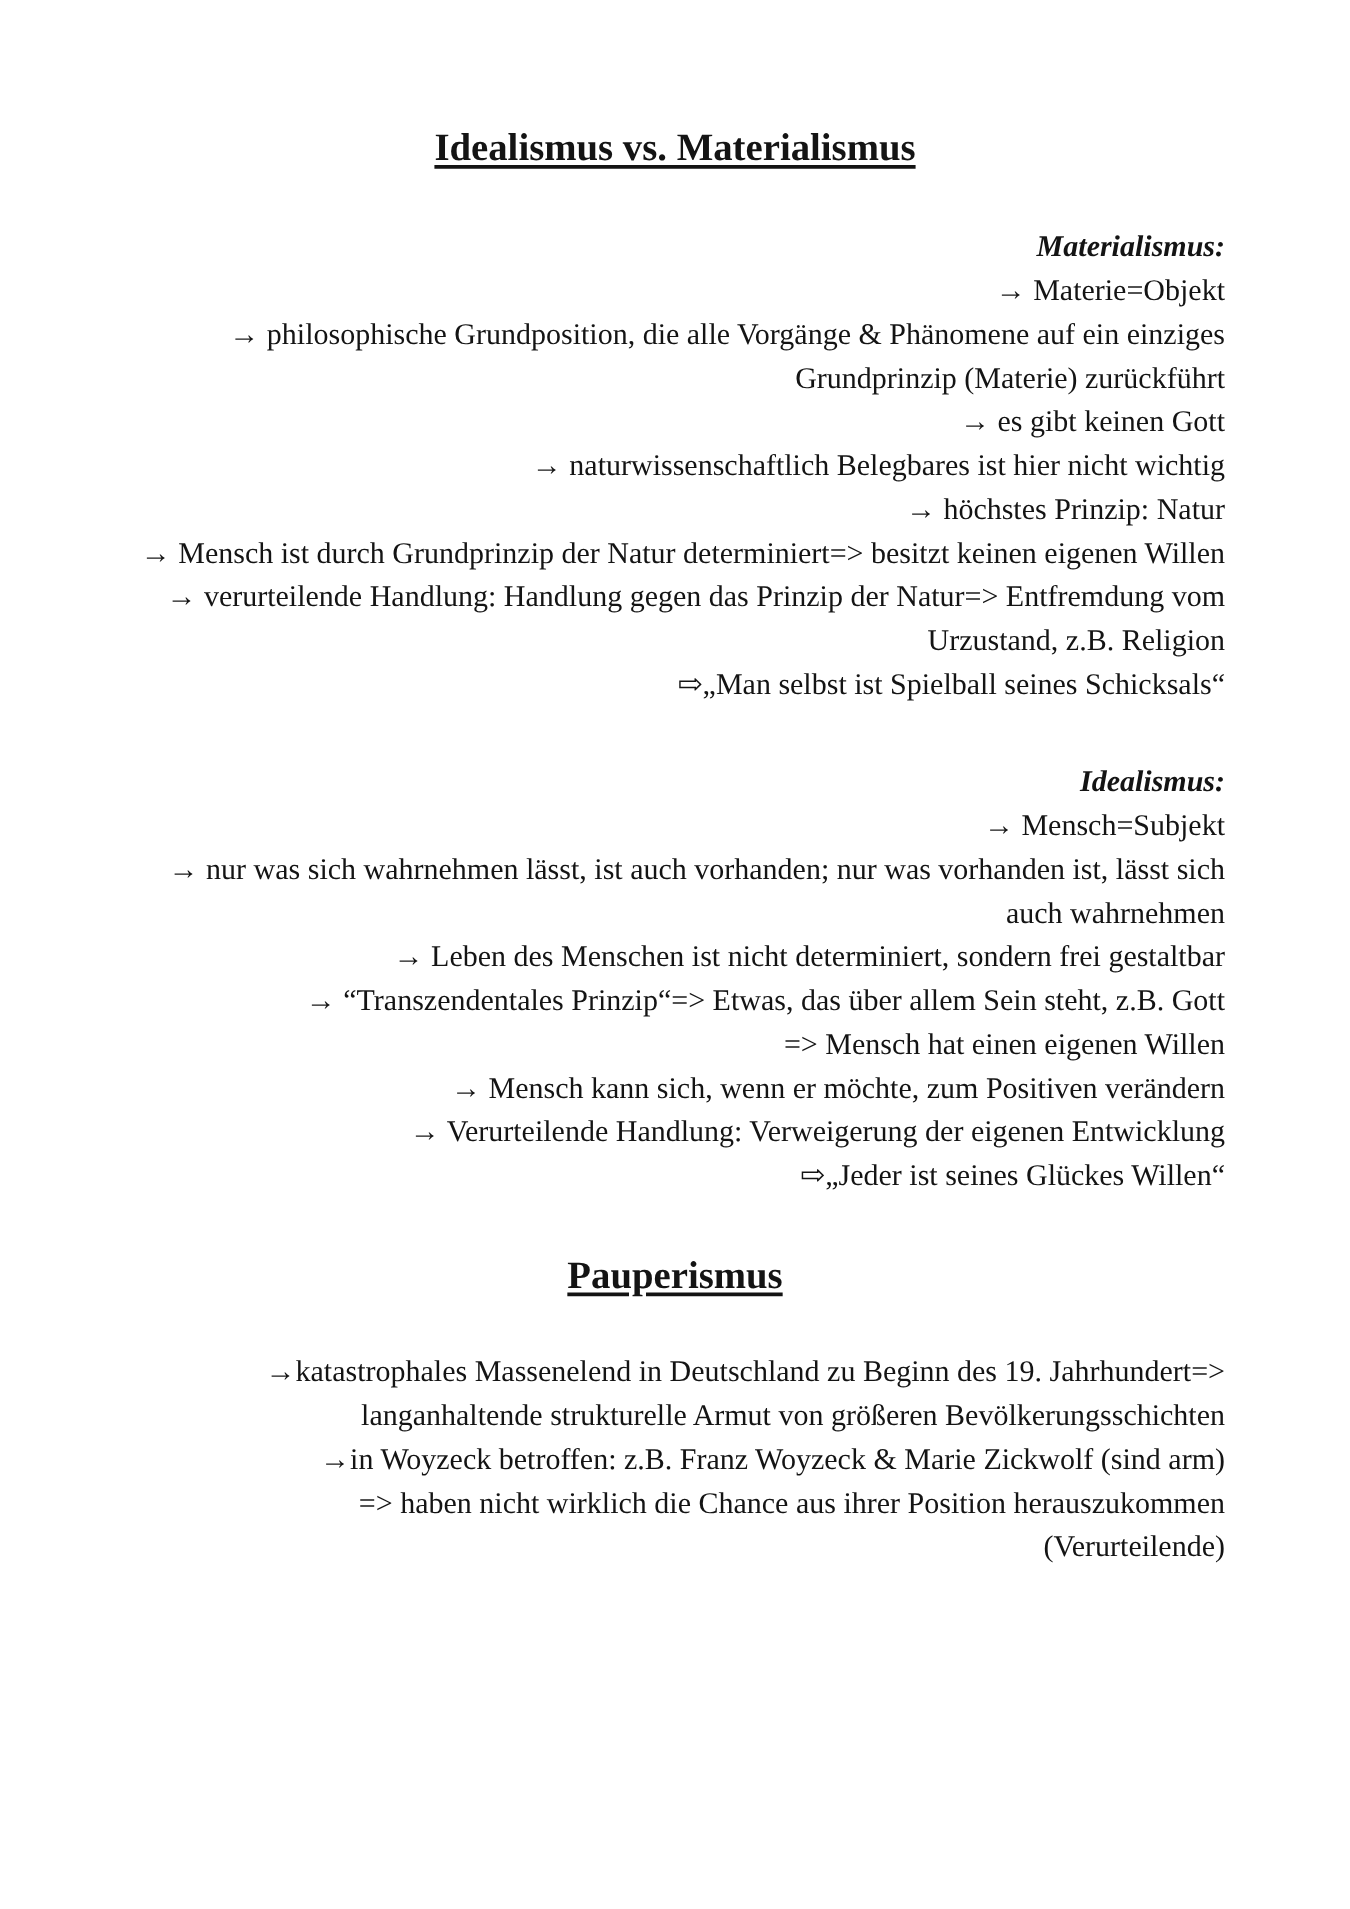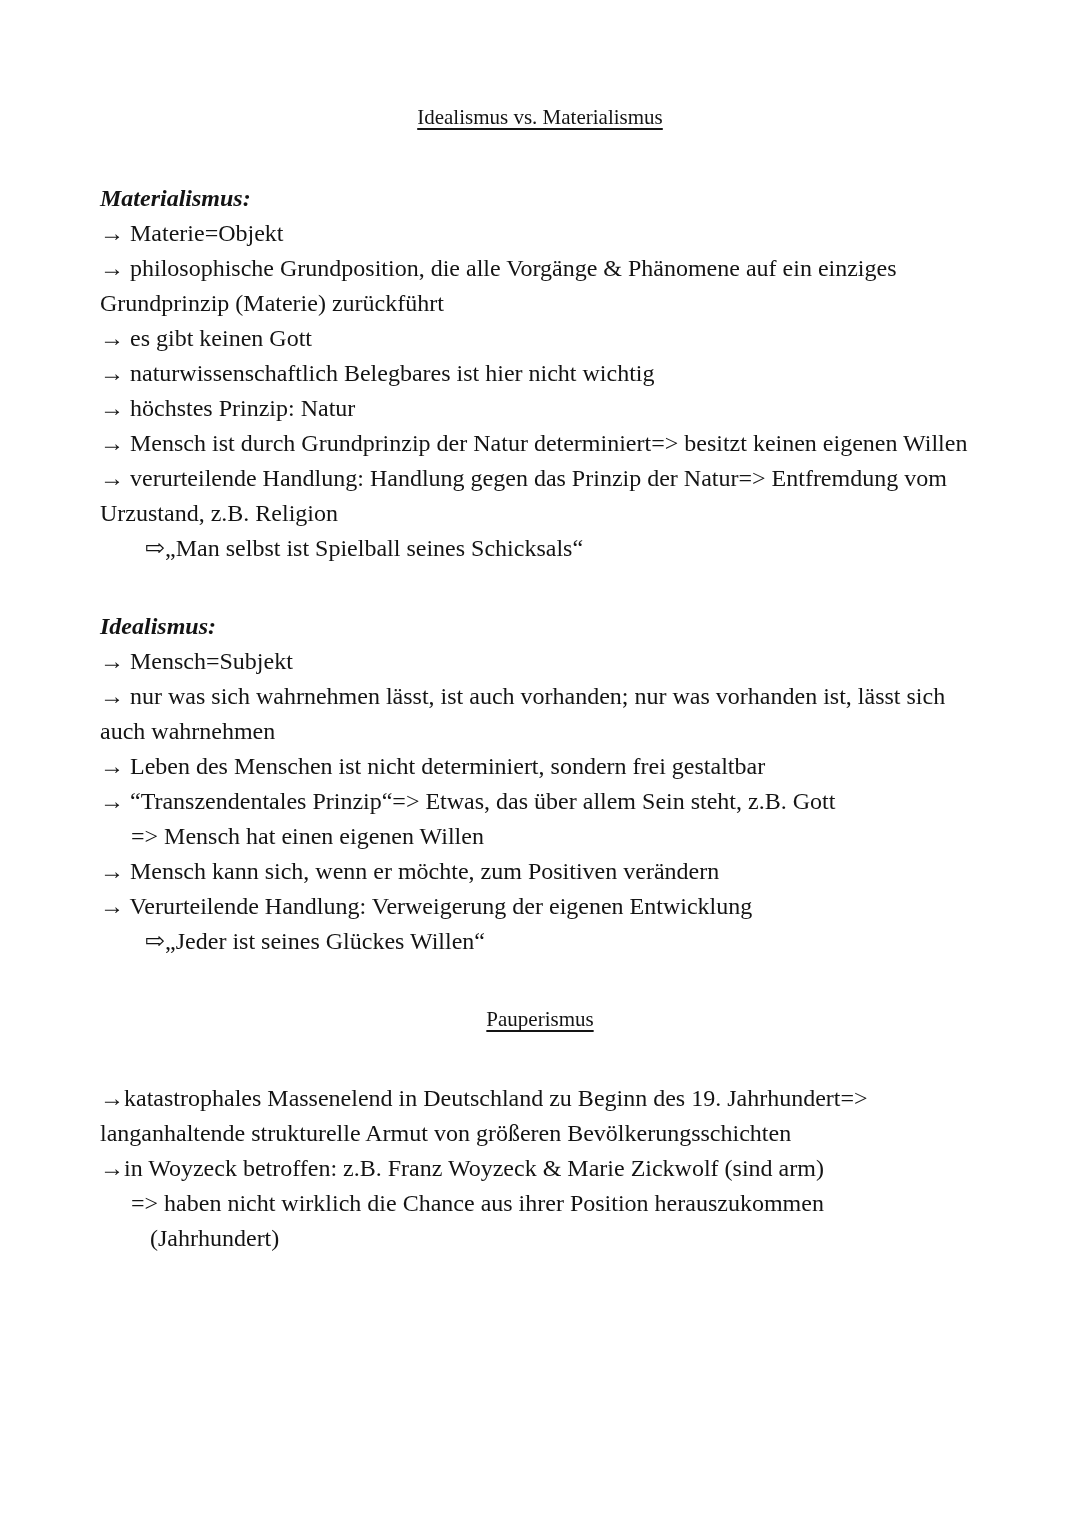--- a/index.html
+++ b/index.html
@@ -13,33 +13,34 @@
       color: #141414;
       font-family: "Liberation Serif", "DejaVu Serif", serif;
       -webkit-font-smoothing: antialiased;
     }
     .doc {
       padding: 100px 100px 60px 100px;
       box-sizing: border-box;
       width: 1080px;
     }
     .doc-title {
-      font-size: 21px;
-      font-weight: normal;
+      font-size: 31px;
+      font-weight: bold;
       text-align: center;
       text-decoration: underline;
       text-underline-offset: 4px;
       line-height: 35px;
       margin: 0 0 46px 0;
     }
     .doc-title.secondary {
       margin: 8px 0 44px 0;
     }
     .section {
       margin: 0 0 43px 0;
+      text-align: right;
     }
     .section-label {
       font-size: 24px;
       line-height: 35px;
       font-weight: bold;
       font-style: italic;
     }
     .line {
       font-size: 24px;
       line-height: 35px;
@@ -85,16 +86,16 @@
     <div class="line">→ Verurteilende Handlung: Verweigerung der eigenen Entwicklung</div>
     <div class="line indent-quote">⇨„Jeder ist seines Glückes Willen“</div>
   </div>
 
   <div class="doc-title secondary">Pauperismus</div>
 
   <div class="section">
     <div class="line">→katastrophales Massenelend in Deutschland zu Beginn des 19. Jahrhundert=&gt; langanhaltende strukturelle Armut von größeren Bevölkerungsschichten</div>
     <div class="line">→in Woyzeck betroffen: z.B. Franz Woyzeck &amp; Marie Zickwolf (sind arm)</div>
     <div class="line indent-sub">=&gt; haben nicht wirklich die Chance aus ihrer Position herauszukommen</div>
-    <div class="line indent-deep">(Jahrhundert)</div>
+    <div class="line indent-deep">(Verurteilende)</div>
   </div>
 
 </div>
 
 </body></html>

